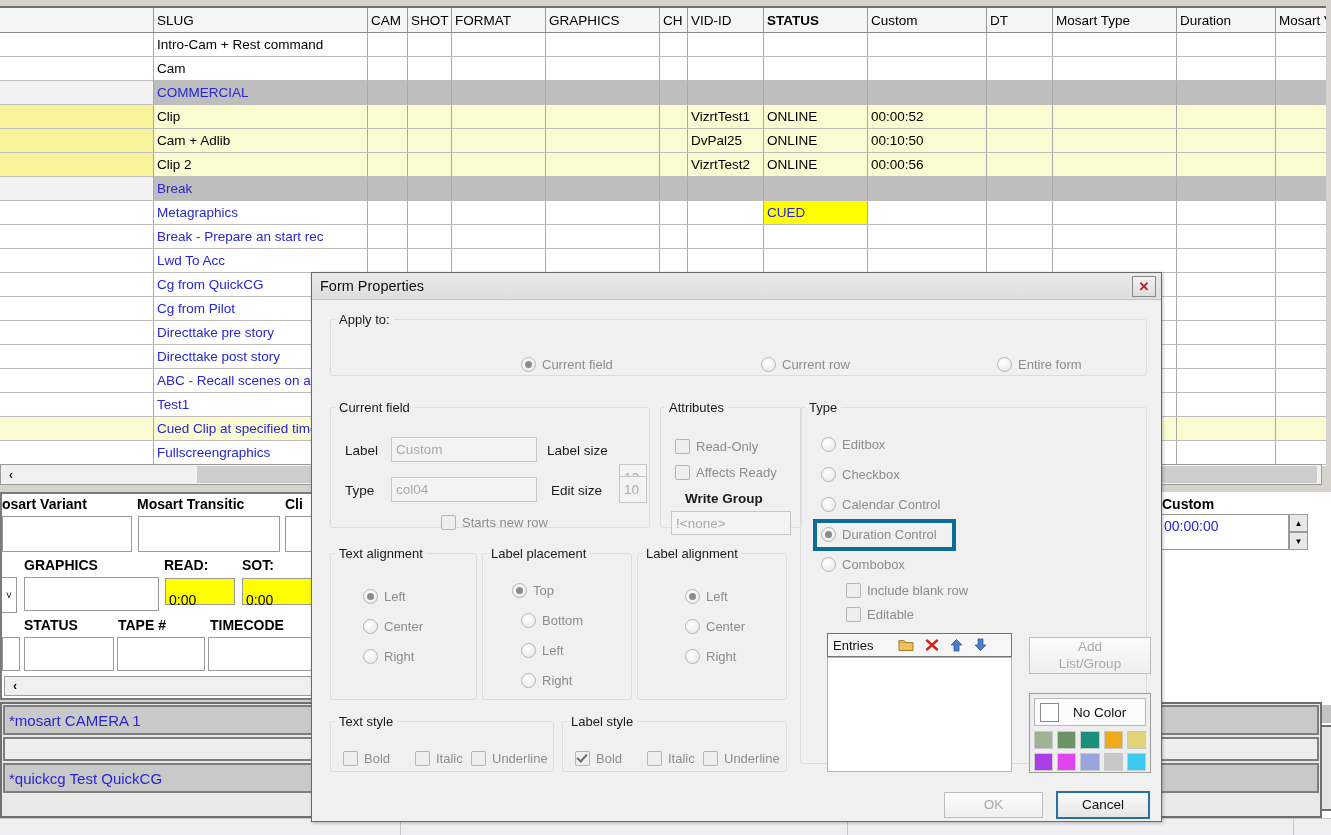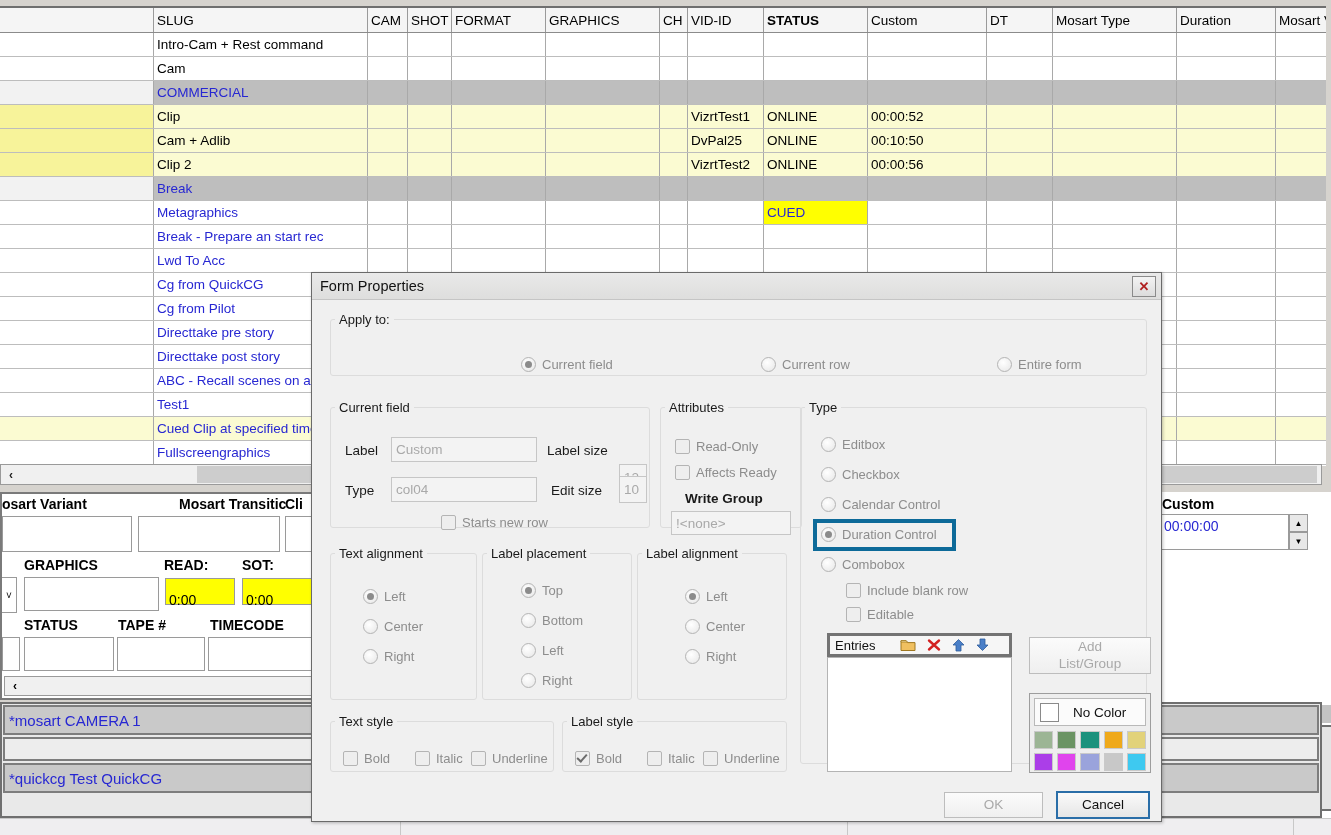--- a/index.html
+++ b/index.html
@@ -146,21 +146,21 @@
   }
   .lbl{position:absolute;font-size:13.5px;color:#1a1a1a;}
   .inp{
     position:absolute;border:1px solid #c6c6c6;background:#f3f3f3;box-sizing:border-box;
     font-size:13.5px;color:#a9a9a9;padding:2px 4px;display:flex;align-items:center;
   }
   .hlbox{
     position:absolute;border:4px solid #0d6a99;box-sizing:border-box;background:transparent;
   }
   .entries-hdr{
-    position:absolute;border:3px solid #737373;background:#f6f6f6;box-sizing:border-box;
+    position:absolute;border:1px solid #737373;background:#f6f6f6;box-sizing:border-box;
     display:flex;align-items:center;padding-left:5px;gap:11px;font-size:13px;color:#111;
   }
   .entries-list{position:absolute;border:1px solid #b4b4b4;background:#fff;box-sizing:border-box;}
   .btn{
     position:absolute;border:1px solid #bdbdbd;background:linear-gradient(#fbfbfb,#efefef);
     box-sizing:border-box;display:flex;align-items:center;justify-content:center;
     font-size:13.5px;color:#a9a9a9;text-align:center;line-height:1.25;
   }
   .btn.def{border:2px solid #2a6ea8;color:#111;background:linear-gradient(#fafafa,#e6e6e6);text-align:center;}
   .colorpanel{position:absolute;border:1px solid #9d9d9d;background:#eeeeee;box-sizing:border-box;padding:4px;}
@@ -493,21 +493,21 @@
 
   <div class="hscroll">
     <div class="arrow">‹</div>
     <div class="thumb"></div>
   </div>
 
   <div class="editor">
 
     <div style="position:absolute;left:0;top:2px;width:100%;height:20px;">
       <span class="ed-hdr" style="position:absolute;left:0;top:0;">osart Variant</span>
-      <span class="ed-hdr" style="position:absolute;left:135px;top:0;margin-left:42px;">Mosart Transitic</span>
+      <span class="ed-hdr" style="position:absolute;left:135px;top:0;">Mosart Transitic</span>
       <span class="ed-hdr" style="position:absolute;left:283px;top:0;">Cli</span>
     </div>
     <div class="ed-field" style="position:absolute;left:0px;top:22px;width:130px;"></div>
     <div class="ed-field" style="position:absolute;left:136px;top:22px;width:142px;"></div>
     <div class="ed-field" style="position:absolute;left:283px;top:22px;width:120px;"></div>
 
     <div style="position:absolute;left:0;top:63px;width:100%;height:20px;">
       <span class="ed-hdr" style="position:absolute;left:22px;top:0;">GRAPHICS</span>
       <span class="ed-hdr" style="position:absolute;left:162px;top:0;">READ:</span>
       <span class="ed-hdr" style="position:absolute;left:240px;top:0;">SOT:</span>
@@ -710,21 +710,21 @@
           <span>Center</span>
         </div>
         <div class="rad" style="left:32px;top:88px;">
           <span class="dot"></span>
           <span>Right</span>
         </div>
       </fieldset>
 
       <fieldset class="gb" style="left:170px;top:246px;width:148px;height:152px;">
         <legend>Label placement</legend>
-        <div class="rad on" style="left:38px;top:22px;">
+        <div class="rad on" style="left:29px;top:22px;">
           <span class="dot"></span>
           <span>Top</span>
         </div>
         <div class="rad" style="left:38px;top:52px;">
           <span class="dot"></span>
           <span>Bottom</span>
         </div>
         <div class="rad" style="left:38px;top:82px;">
           <span class="dot"></span>
           <span>Left</span>

